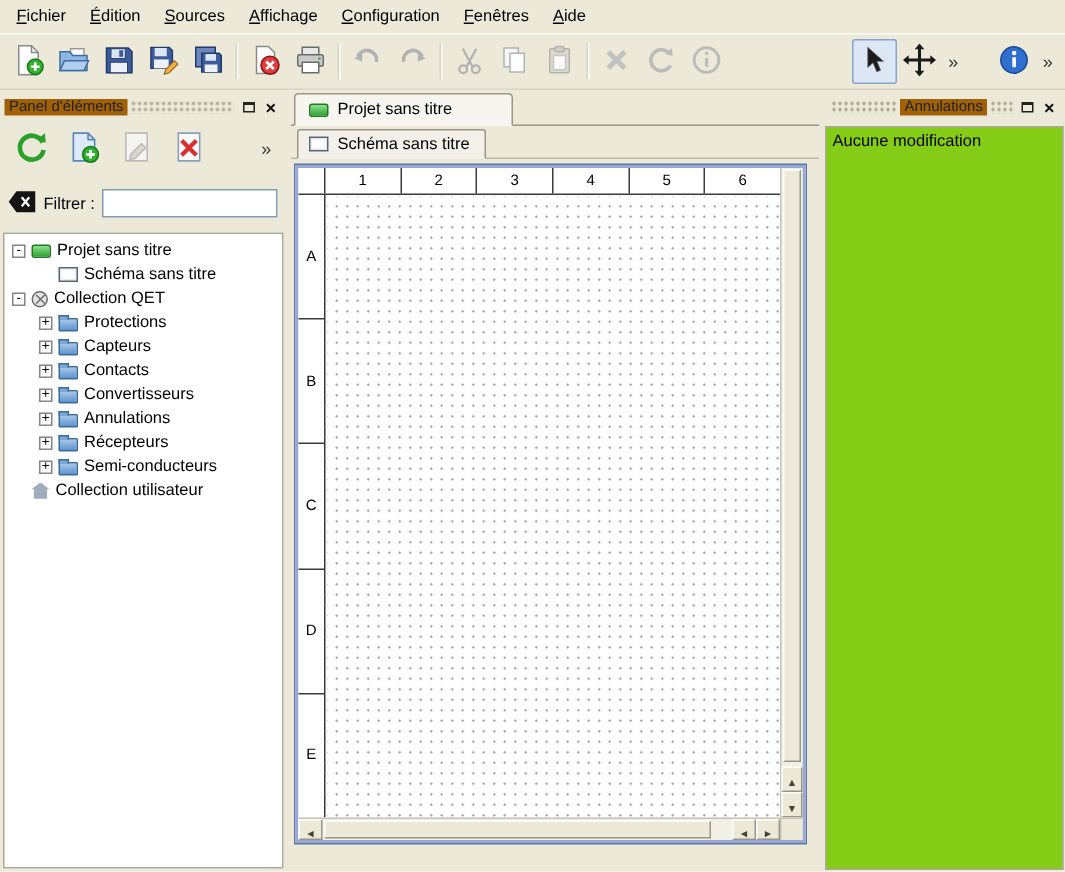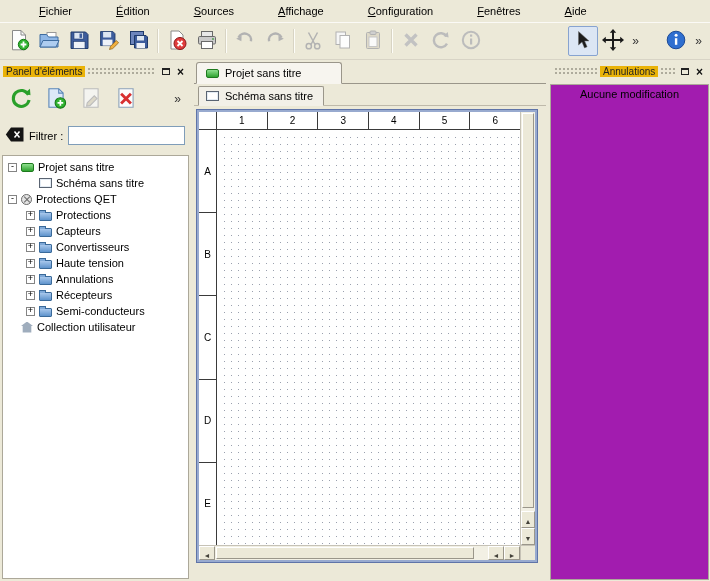--- a/index.html
+++ b/index.html
@@ -1,41 +1,41 @@
 <!DOCTYPE html>
 <html><head>
 <meta charset="utf-8">
 <style>
   * { box-sizing: border-box; margin: 0; padding: 0; }
   body { font-family: "Liberation Sans", "DejaVu Sans", sans-serif; }
   .app { position: relative; width: 710px; height: 581px; background:#ece9d8; overflow:hidden; font-size:11px; color:#000; }
 
   
   .menubar { position:absolute; top:0; left:0; right:0; height:22px; display:flex; align-items:center; padding:0 4px; gap:2px; }
-  .menu-item { display:inline-block; padding:3px 7px; cursor:default;margin-left:28px; }
+  .menu-item { display:inline-block; padding:3px 7px; cursor:default; }
   .menu-item::first-letter { text-decoration: underline; }
 
   
   .toolbar { position:absolute; top:22px; left:0; right:0; height:38px; display:flex; align-items:center; padding:0 4px; border-top:1px solid #fbfaf6; border-bottom:1px solid #d8d4c6; }
   .tb { width:30px; height:30px; flex:none; border:1px solid transparent; background:transparent; display:flex; align-items:center; justify-content:center; padding:0; }
   .tb.checked { background:#dce6f4; border:1px solid #87a3d0; border-radius:2px; }
   .sep { width:2px; height:24px; margin:0 3px; border-left:1px solid #d8d4c4; border-right:1px solid #fdfdf8; flex:none; }
   .spacer { flex:1; }
   .gap18 { width:18px; flex:none; }
   .chev-btn { width:15px; height:30px; border:none; background:transparent; font-size:12px; color:#333; display:flex; align-items:center; justify-content:center; flex:none; }
 
   
   .workspace { position:absolute; top:60px; left:0; right:0; bottom:0; }
   .left-dock { position:absolute; left:0; top:0; width:191px; bottom:0; }
   .center { position:absolute; left:194px; top:0; width:352px; bottom:0; }
   .right-dock { position:absolute; left:549px; top:0; right:0; bottom:0; }
 
   
   .dock-header { height:16px; margin:3px 3px 0 3px; display:flex; align-items:center; }
-  .dock-title { font-size:10px; color:#222; padding:0 3px; background:#eab308; white-space:nowrap; }
+  .dock-title { font-size:10px; color:#222; padding:0 3px; background:#a16207; white-space:nowrap; }
   .dots { flex:1; height:9px; margin:0 2px; background-image:radial-gradient(#aeab9c 1px, transparent 1.2px); background-size:4px 4px; }
   .dots.lead { flex:0 0 44px; }
   .dk-btn { width:15px; height:14px; border:none; background:transparent; display:flex; align-items:center; justify-content:center; flex:none; padding:0; }
   .float-glyph { width:8px; height:7px; border:1px solid #222; border-top:2px solid #222; display:block; }
   .close-glyph::before { content:"×"; font-size:12px; font-weight:bold; line-height:1; color:#111; }
 
   
   .panel-toolbar { display:flex; align-items:center; gap:5px; padding:5px 6px 2px 6px; }
   .pb { width:30px; height:30px; flex:none; border:1px solid transparent; background:transparent; display:flex; align-items:center; justify-content:center; padding:0; }
   .filter-row { display:flex; align-items:center; gap:5px; padding:0 6px 0 5px; margin-top:10px; }
@@ -91,21 +91,21 @@
   .hthumb { position:absolute; left:17px; right:46px; top:1px; bottom:1px; background:#ece9d8; border:1px solid; border-color:#fff #9a968a #9a968a #fff; }
   .h-r1 { right:16px; top:0; bottom:0; width:16px; }
   .h-r2 { right:0; top:0; bottom:0; width:16px; }
   .sb-corner { position:absolute; right:0; bottom:0; width:15px; height:15px; background:#ece9d8; border-left:1px solid #c6c2b6; border-top:1px solid #c6c2b6; }
   .g-up::before { content:"▲"; font-size:7px; color:#44423a; }
   .g-dn::before { content:"▼"; font-size:7px; color:#44423a; }
   .g-lf::before { content:"◄"; font-size:7px; color:#44423a; }
   .g-rt::before { content:"►"; font-size:7px; color:#44423a; }
 
   
-  .undo-list { position:absolute; left:1px; right:1px; top:24px; bottom:1px; background:#a21caf; border:1px solid #aca899; padding:3px 4px;text-align:center; }
+  .undo-list { position:absolute; left:1px; right:1px; top:24px; bottom:1px; background:#84cc16; border:1px solid #aca899; padding:3px 4px; }
 </style>
 </head>
 <body>
 
 <div class="app">
 
   <div class="menubar">
     <span class="menu-item">Fichier</span>
     <span class="menu-item">Édition</span>
     <span class="menu-item">Sources</span>
@@ -318,41 +318,41 @@
           <span class="tlabel">Projet sans titre</span>
         </div>
         <div class="trow lvl1">
           <span class="exp blank"></span>
           <span class="icon-schema"></span>
           <span class="tlabel">Schéma sans titre</span>
         </div>
         <div class="trow lvl0">
           <span class="exp minus"></span>
           <span class="icon-qet"></span>
-          <span class="tlabel">Protections QET</span>
+          <span class="tlabel">Collection QET</span>
         </div>
         <div class="trow lvl1">
           <span class="exp plus"></span>
           <span class="icon-folder"></span>
           <span class="tlabel">Protections</span>
         </div>
         <div class="trow lvl1">
           <span class="exp plus"></span>
           <span class="icon-folder"></span>
           <span class="tlabel">Capteurs</span>
         </div>
         <div class="trow lvl1">
           <span class="exp plus"></span>
           <span class="icon-folder"></span>
+          <span class="tlabel">Contacts</span>
+        </div>
+        <div class="trow lvl1">
+          <span class="exp plus"></span>
+          <span class="icon-folder"></span>
           <span class="tlabel">Convertisseurs</span>
-        </div>
-        <div class="trow lvl1">
-          <span class="exp plus"></span>
-          <span class="icon-folder"></span>
-          <span class="tlabel">Haute tension</span>
         </div>
         <div class="trow lvl1">
           <span class="exp plus"></span>
           <span class="icon-folder"></span>
           <span class="tlabel">Annulations</span>
         </div>
         <div class="trow lvl1">
           <span class="exp plus"></span>
           <span class="icon-folder"></span>
           <span class="tlabel">Récepteurs</span>

